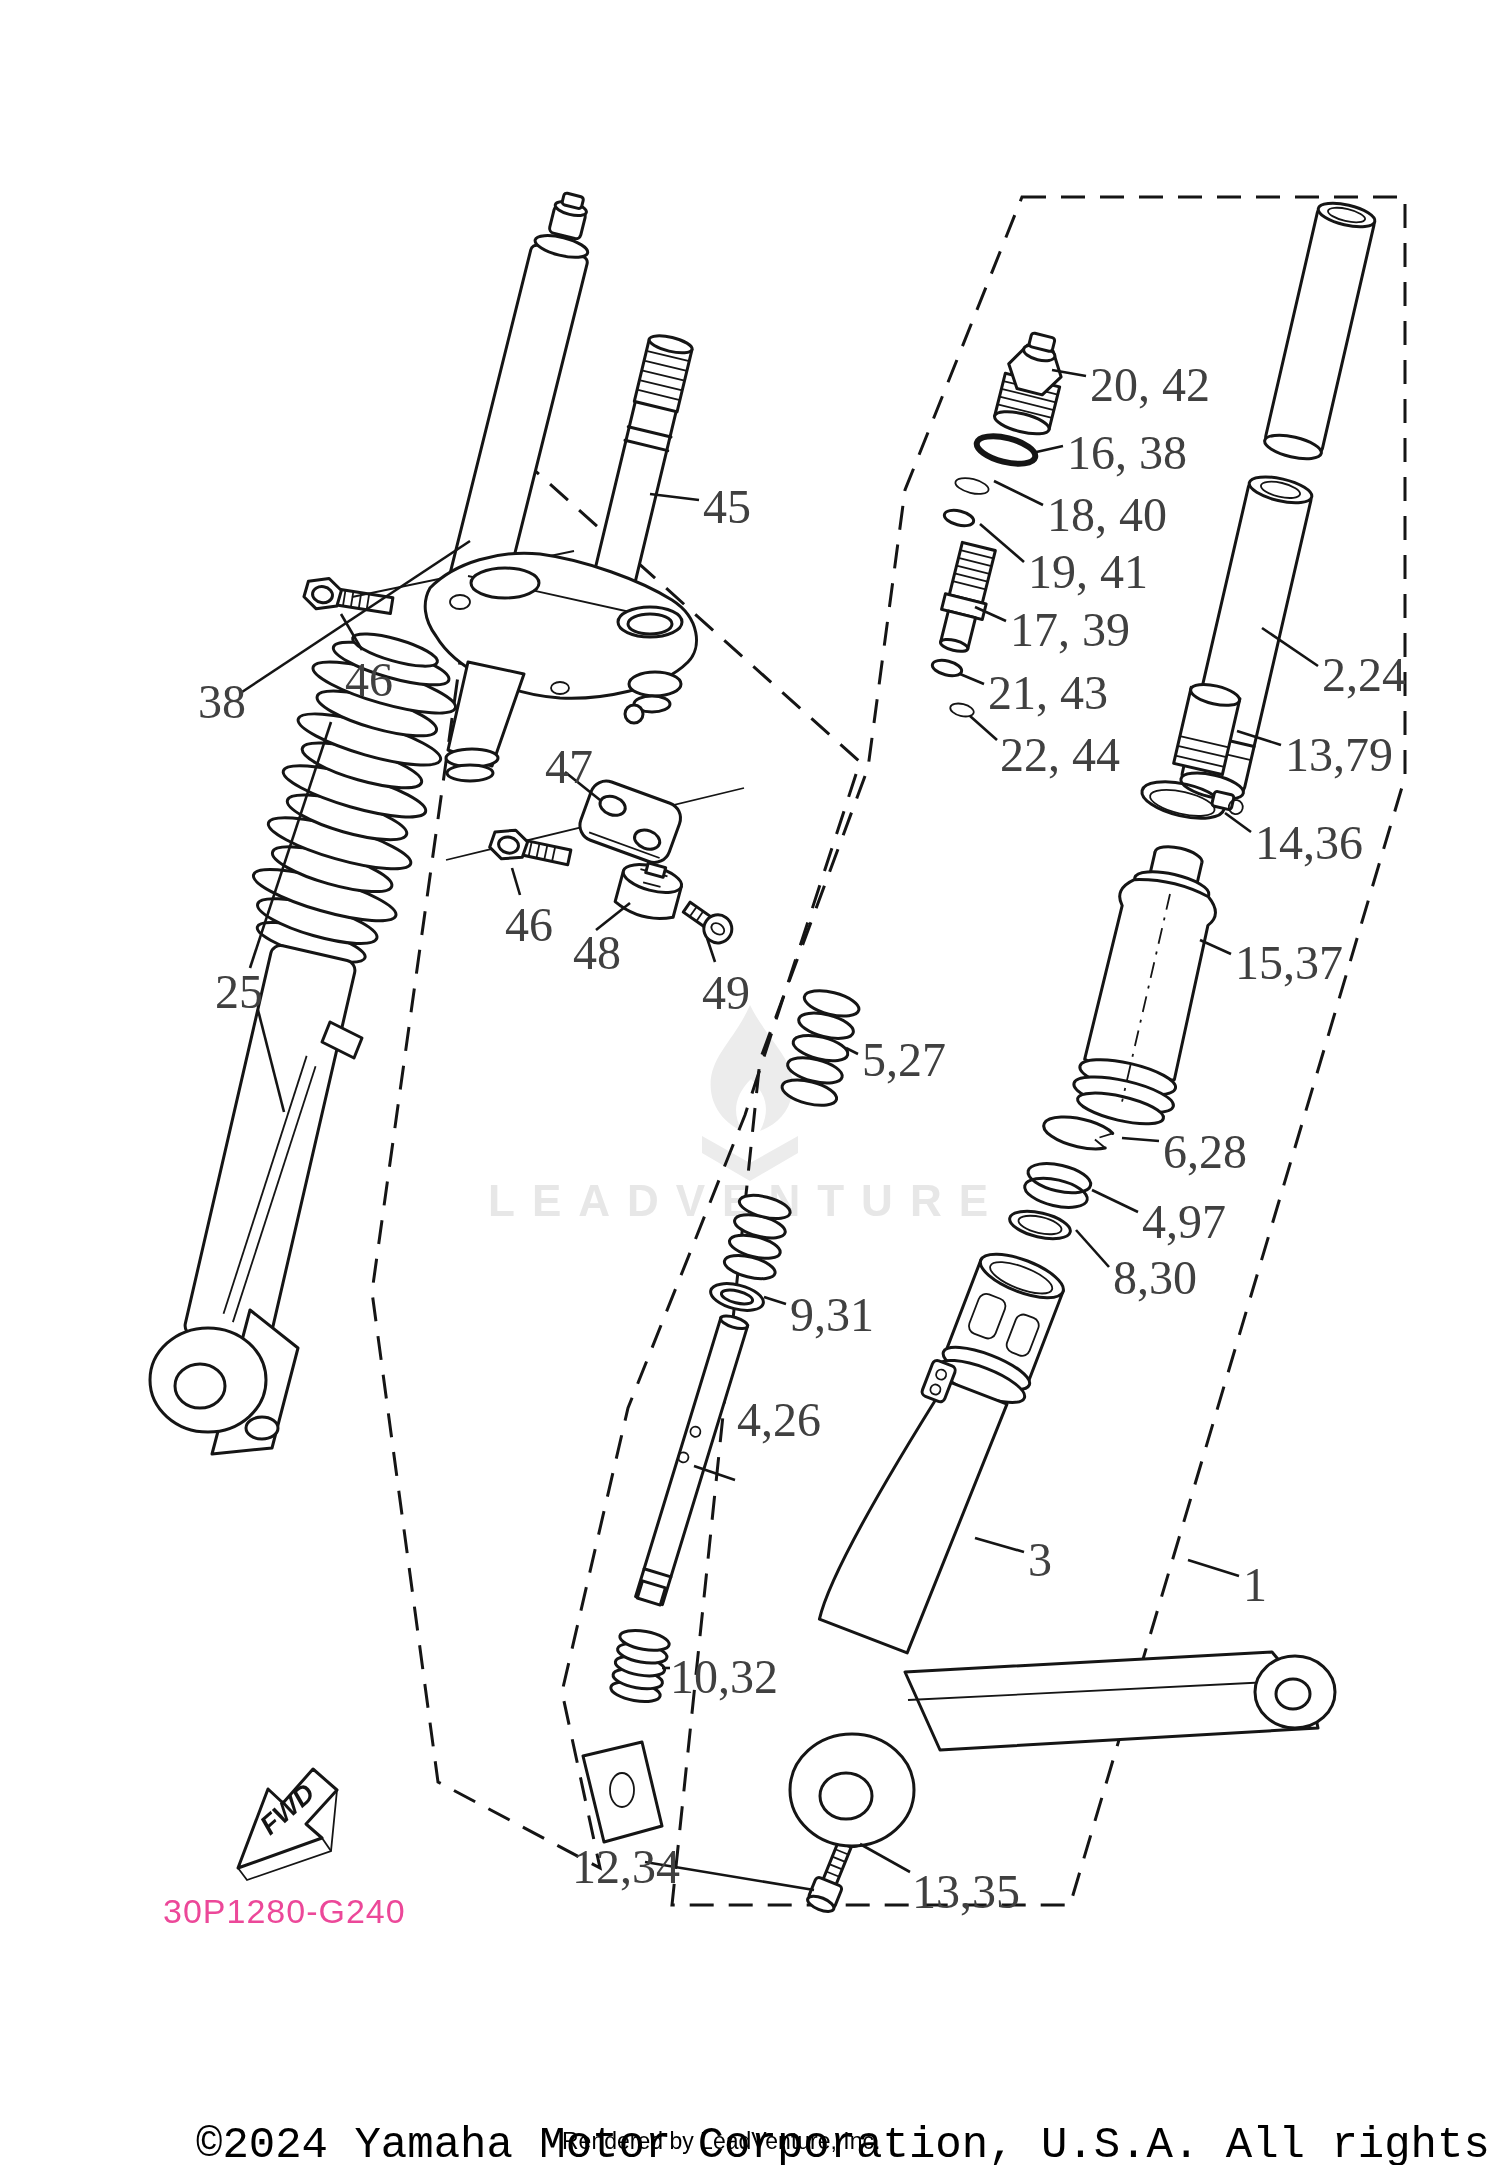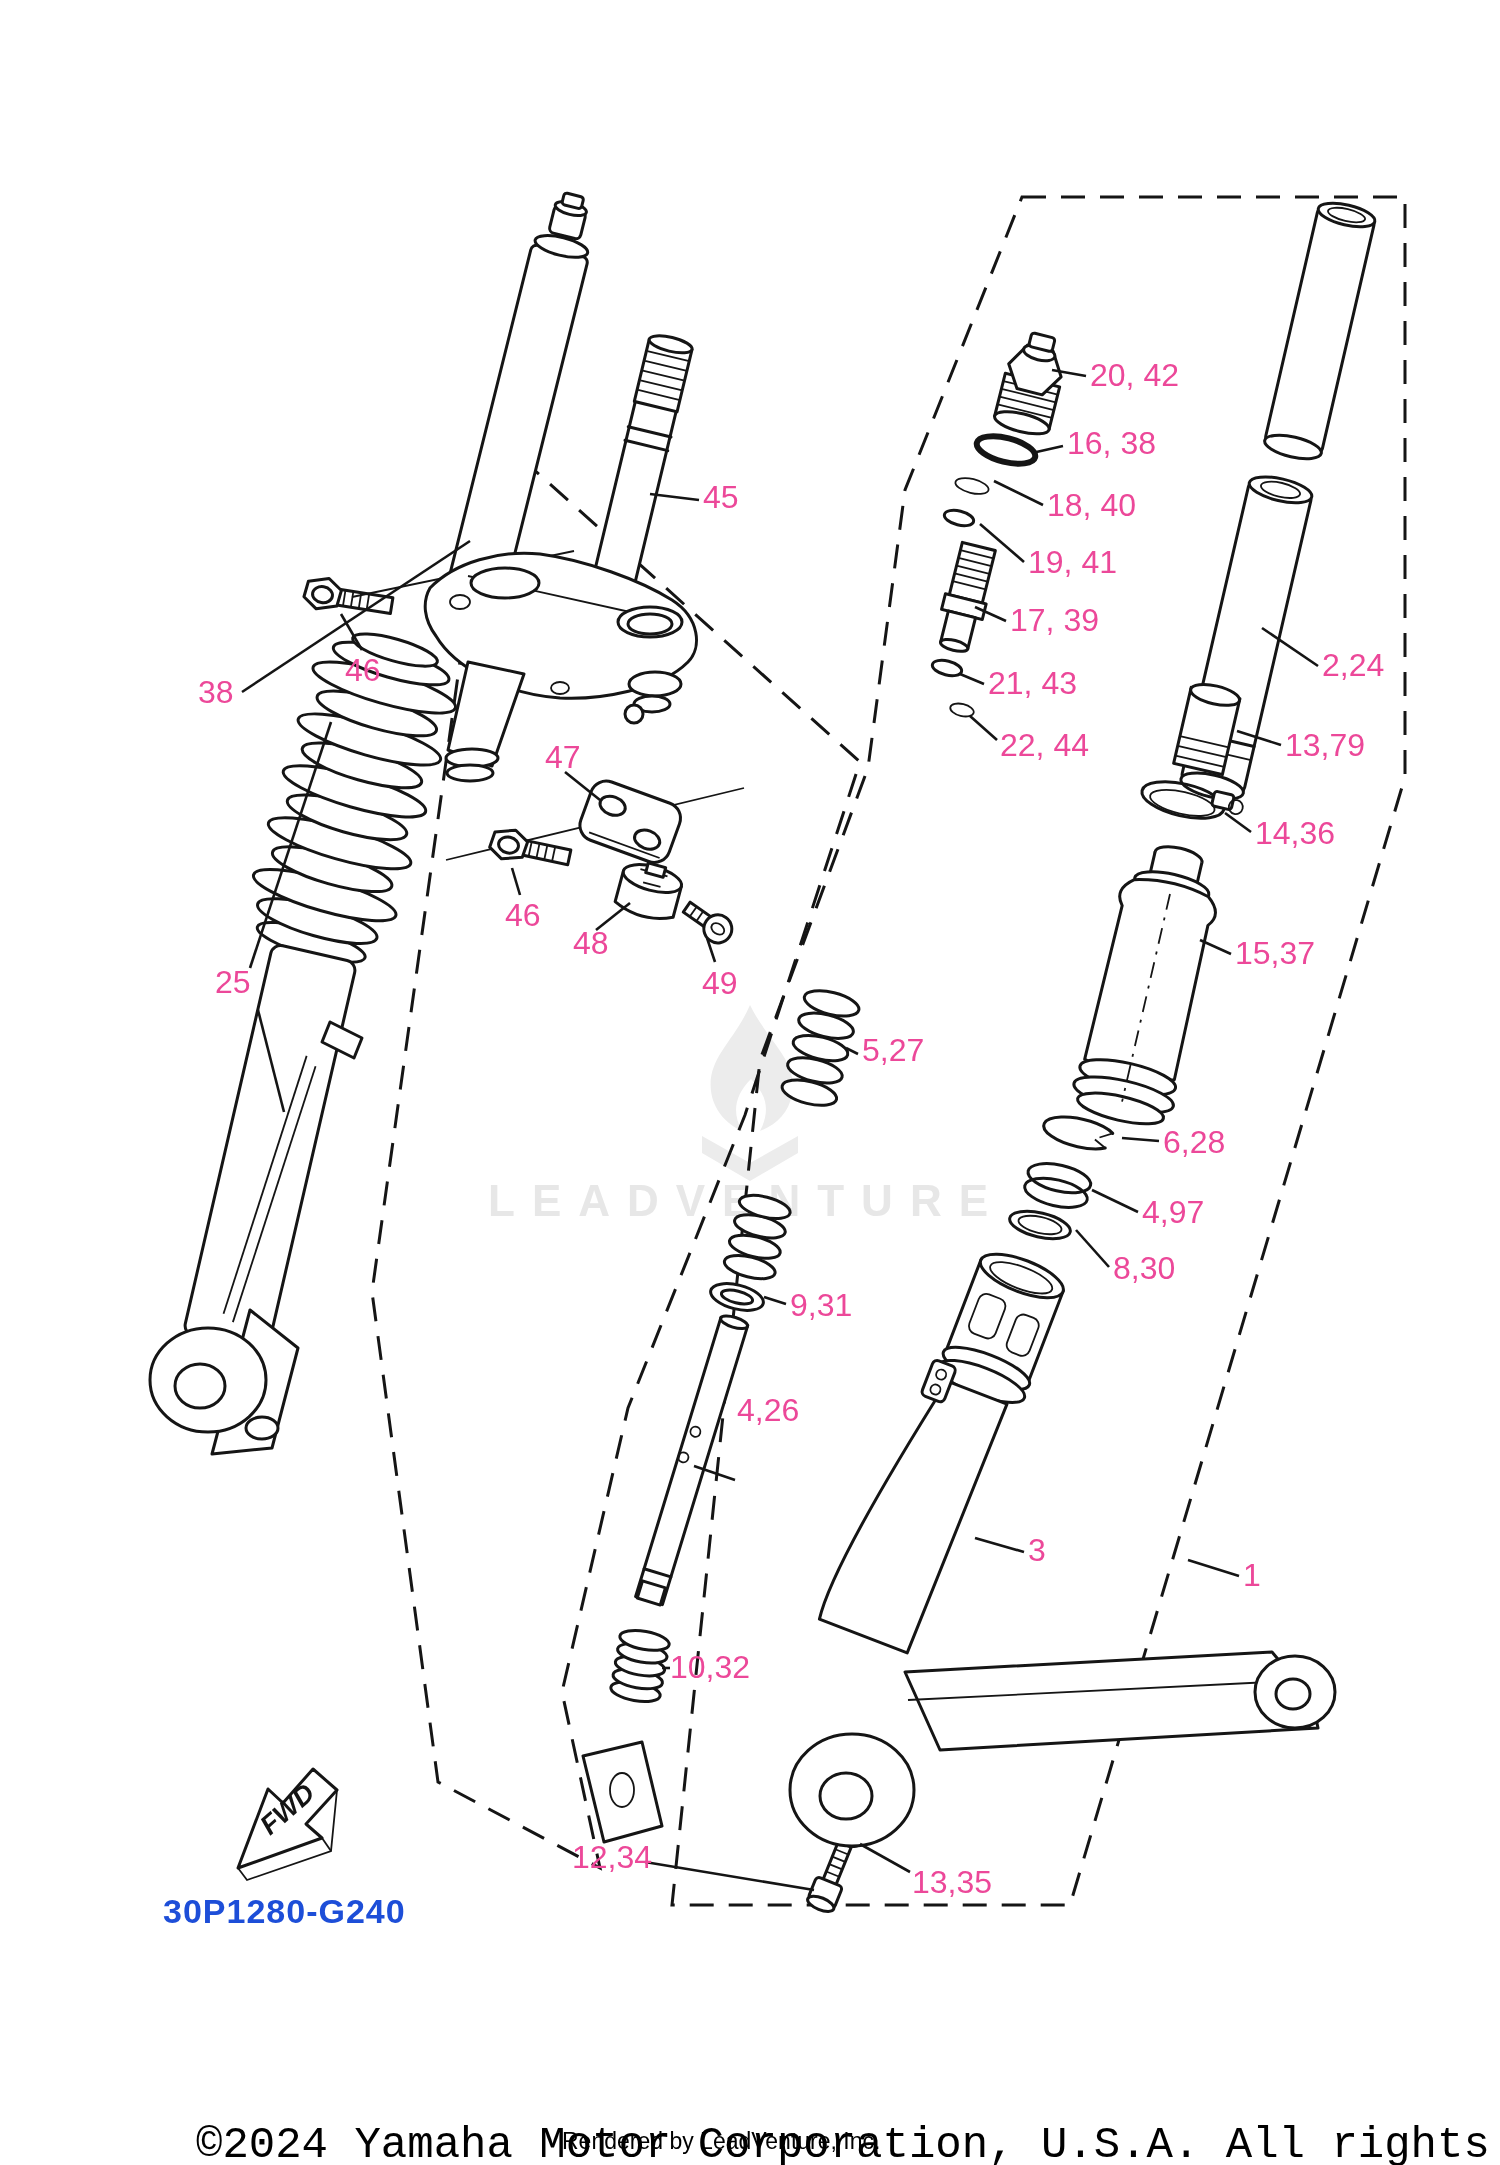--- a/index.html
+++ b/index.html
@@ -1,22 +1,22 @@
 <!DOCTYPE html>
 <html><head>
 <meta charset="utf-8">
 <style>
   html,body{margin:0;padding:0;background:#fff;}
   #stage{position:relative;width:1500px;height:2165px;background:#fff;overflow:hidden;
          font-family:"Liberation Sans",sans-serif;}
   #watermark-text{position:absolute;left:488px;top:1176px;font-size:44px;letter-spacing:17px;
                   color:#e7e7e7;font-weight:bold;user-select:none;}
   svg{position:absolute;left:0;top:0;}
-  .callout{position:absolute;font-size:32px;color:#ec4899;white-space:nowrap;}
-  .code-label{position:absolute;left:163px;top:1892px;font-size:34px;color:#1d4ed8;letter-spacing:1px;font-weight:bold;}
+  .callout{position:absolute;font-size:48px;color:#404040;white-space:nowrap;font-family:Liberation Serif, serif;}
+  .code-label{position:absolute;left:163px;top:1892px;font-size:34px;color:#ec4899;letter-spacing:1px;}
   .copyright{position:absolute;left:196px;top:2120px;font-family:"Liberation Mono","DejaVu Sans Mono",monospace;
              font-size:44px;color:#000;white-space:nowrap;letter-spacing:0px;}
   .rendered-by{position:absolute;left:562px;top:2128px;font-size:23px;color:#000;white-space:nowrap;}
   .ln{fill:none;stroke:#151515;stroke-width:3;stroke-linejoin:round;stroke-linecap:round;}
   .pw{fill:#ffffff;stroke:#151515;stroke-width:3;stroke-linejoin:round;}
   .thin{fill:none;stroke:#151515;stroke-width:1.8;}
   .lead{fill:none;stroke:#151515;stroke-width:2.6;}
   .dash{fill:none;stroke:#151515;stroke-width:3;stroke-dasharray:24 15;}
   .thk{fill:none;stroke:#151515;stroke-width:6;}
   .wm{fill:#ececec;}

